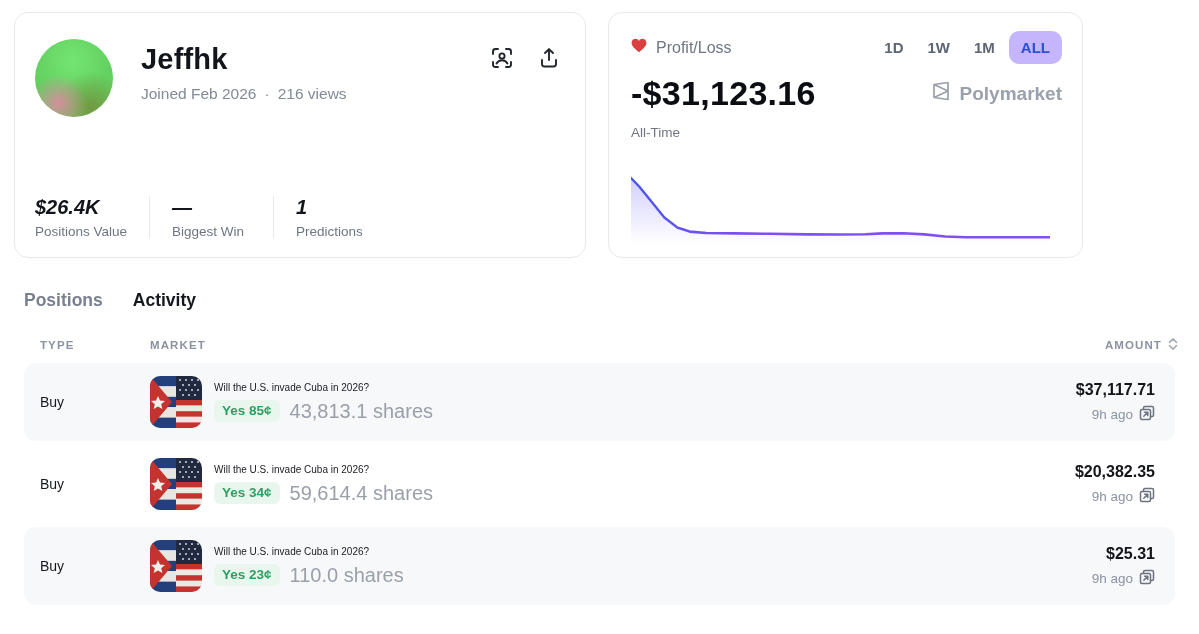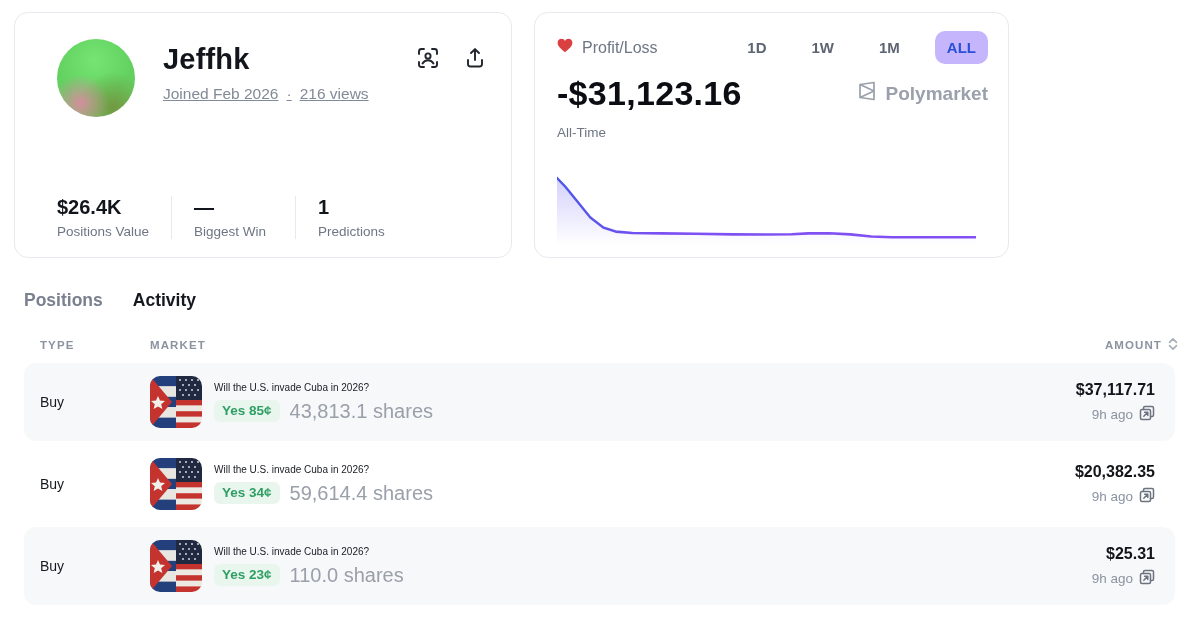--- a/index.html
+++ b/index.html
@@ -2,43 +2,43 @@
 <html><head>
 <meta charset="utf-8">
 <style>
   * { margin:0; padding:0; box-sizing:border-box; }
   html,body { width:1199px; height:634px; background:#ffffff;
     font-family:"Liberation Sans","DejaVu Sans",sans-serif; color:#15181e; overflow:hidden; }
   .top { display:flex; gap:22px; padding:12px 14px 0 14px; }
   .card { background:#fff; border:1px solid #e7e9ee; border-radius:14px; }
 
   
-  .profile-card { width:498px; height:246px; padding:26px 26px 18px 42px; display:flex; flex-direction:column;gap:16px; }
+  .profile-card { width:572px; height:246px; padding:26px 26px 18px 20px; display:flex; flex-direction:column;gap:16px; }
   .profile-head { display:flex; align-items:flex-start; }
   .avatar { width:78px; height:78px; border-radius:50%; flex:0 0 auto;
     background:
       radial-gradient(circle at 30% 82%, rgba(219,138,160,0.95) 0%, rgba(219,138,160,0) 34%),
       radial-gradient(circle at 72% 88%, rgba(116,146,62,0.9) 0%, rgba(116,146,62,0) 40%),
       radial-gradient(circle at 48% 28%, #74e472 0%, #62d160 55%, #6cc95f 100%); }
   .who { margin-left:28px; padding-top:4px; }
   .uname { font-size:29px; font-weight:700; color:#12151b; letter-spacing:0.2px; }
-  .meta { margin-top:9px; font-size:15.5px; color:#828a97; display:flex; gap:8px; align-items:flex-start;text-decoration:underline; }
+  .meta { margin-top:9px; font-size:15.5px; color:#828a97; display:flex; gap:8px; align-items:flex-start; }
   .head-icons { margin-left:auto; display:flex; gap:26px; padding-top:8px; color:#20242c; }
   .head-icons svg { display:block; cursor:pointer; }
   .stats { margin-top:auto; display:flex; align-items:stretch; }
   .stat { padding-right:22px; margin-right:22px; border-right:1px solid #e7e9ee; min-width:102px; }
   .stat:last-child { border-right:none; }
-  .stat-val { font-size:20px; font-weight:700; color:#12151b; }
+  .stat-val { font-size:20px; font-weight:700; color:#12151b;font-style:italic; }
   .stat-lab { margin-top:5px; font-size:13.5px; color:#6e7684; }
 
   
   .pnl-card { width:475px; height:246px; padding:18px 20px 12px 22px; display:flex; flex-direction:column; position:relative; }
   .pnl-top { display:flex; align-items:center; }
   .pnl-title { display:flex; align-items:center; gap:9px; color:#6e7684; font-size:16px; }
-  .filters { margin-left:auto; display:flex; align-items:center; gap:25px; }
+  .filters { margin-left:auto; display:flex; align-items:center; gap:4px; }
   .filter { font-size:15px; font-weight:700; color:#5d6572; padding:8px 10px; border-radius:10px; cursor:pointer; }
   .filter.active { color:#2b50d6; background:#c4b5fd; padding:8px 12px; }
   .pnl-row2 { display:flex; align-items:flex-start; margin-top:10px; }
   .pnl-value { font-size:34px; font-weight:800; color:#0b0d12; letter-spacing:0.3px; }
   .brand { margin-left:auto; margin-top:6px; display:flex; align-items:center; gap:8px; color:#9aa1ac; font-size:19px; font-weight:600; }
   .pnl-period { margin-top:12px; font-size:13.5px; color:#6e7684; }
   .chart-wrap { margin-top:auto; padding-right:12px; }
   .chart-wrap svg { display:block; width:100%; height:72px; }
 
   

